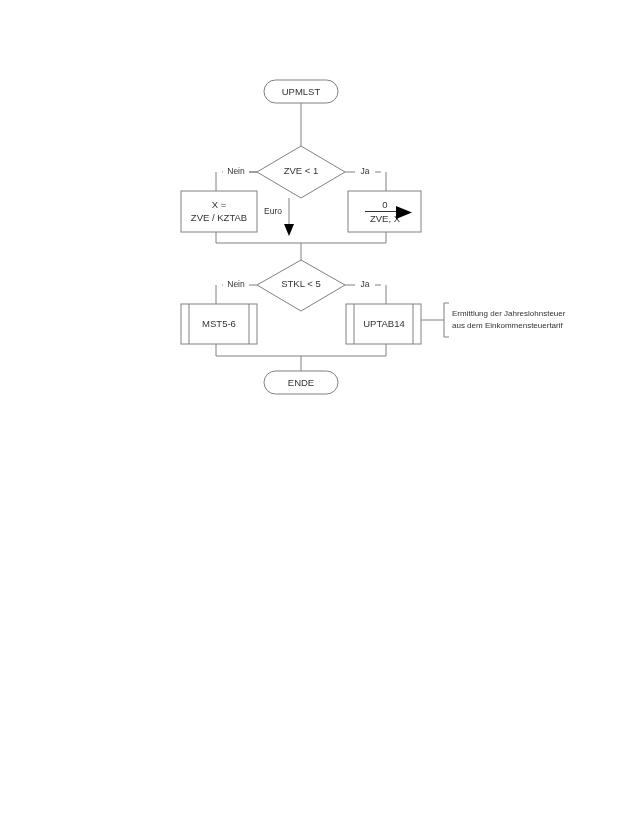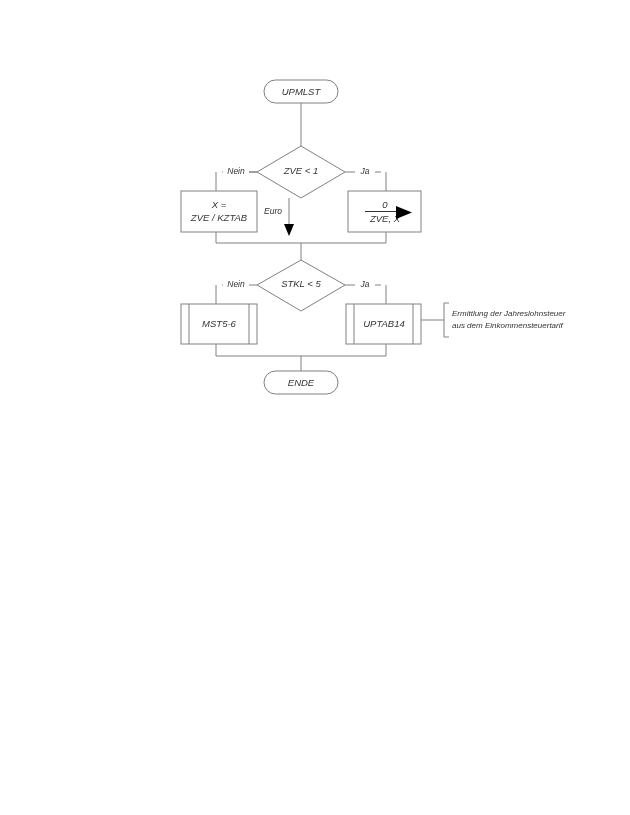--- a/index.html
+++ b/index.html
@@ -12,21 +12,20 @@
     width: 630px;
     height: 815px;
     font-family: "Liberation Sans", sans-serif;
     color: #000000;
     overflow: hidden;
   }
   #flowchart-root {
     position: relative;
     width: 630px;
     height: 815px;
-    font-style: italic;
   }
   svg#flow-svg {
     display: block;
     width: 630px;
     height: 815px;
   }
   .shape-stroke {
     fill: #ffffff;
     stroke: #808080;
     stroke-width: 1;

